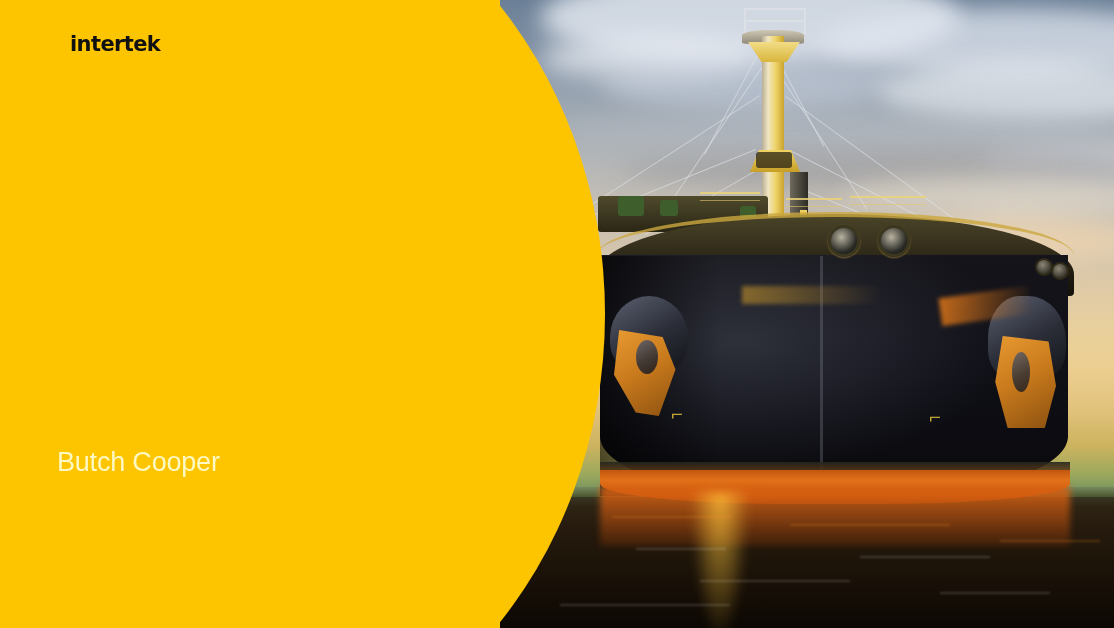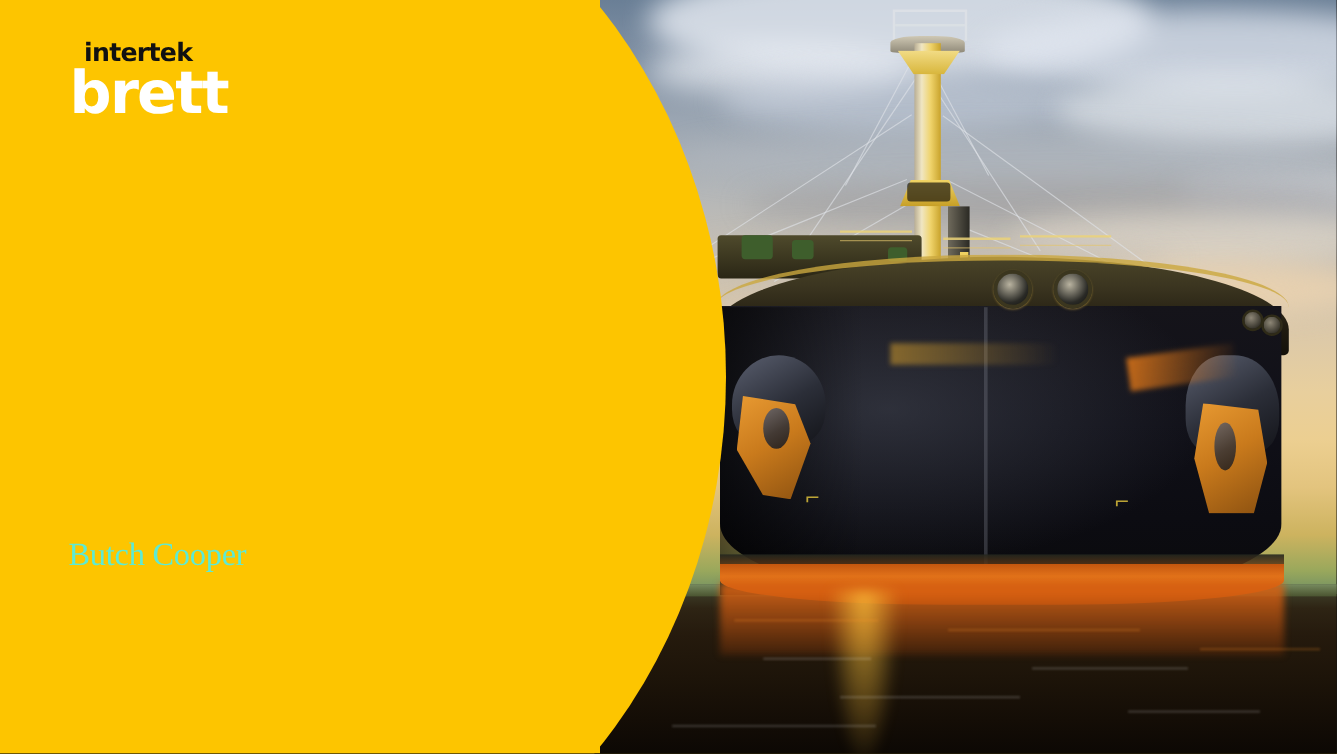--- a/index.html
+++ b/index.html
@@ -381,22 +381,22 @@
   .title-line.accent { color: #fff; }
 
   .byline {
     position: absolute;
     left: 57px;
     top: 432px;
     width: 440px;
   }
   .byline-line {
     display: block;
-    color: #5eead4;
-    font-family: Liberation Serif, serif;
+    color: #fef9c3;
+    font-family: Liberation Sans, sans-serif;
     font-size: 27px;
     font-weight: 400;
     line-height: 29px;
     letter-spacing: -0.2px;
     white-space: nowrap;
   }
   .sup {
     font-size: 15px;
     vertical-align: 7px;
     padding: 0 2px 0 1px;
@@ -503,21 +503,20 @@
   </div>
 
   <div class="yellow-panel">
     <div class="yellow-bulge"></div>
   </div>
 
   <div class="content">
 
     <div class="logo">
       <span class="logo-intertek">intertek</span>
-      <span class="logo-word logo-brett">brett</span>
     </div>
 
 
     <div class="byline">
       <span class="byline-line">Butch Cooper</span>
     </div>
 
   </div>
 </div>
 

